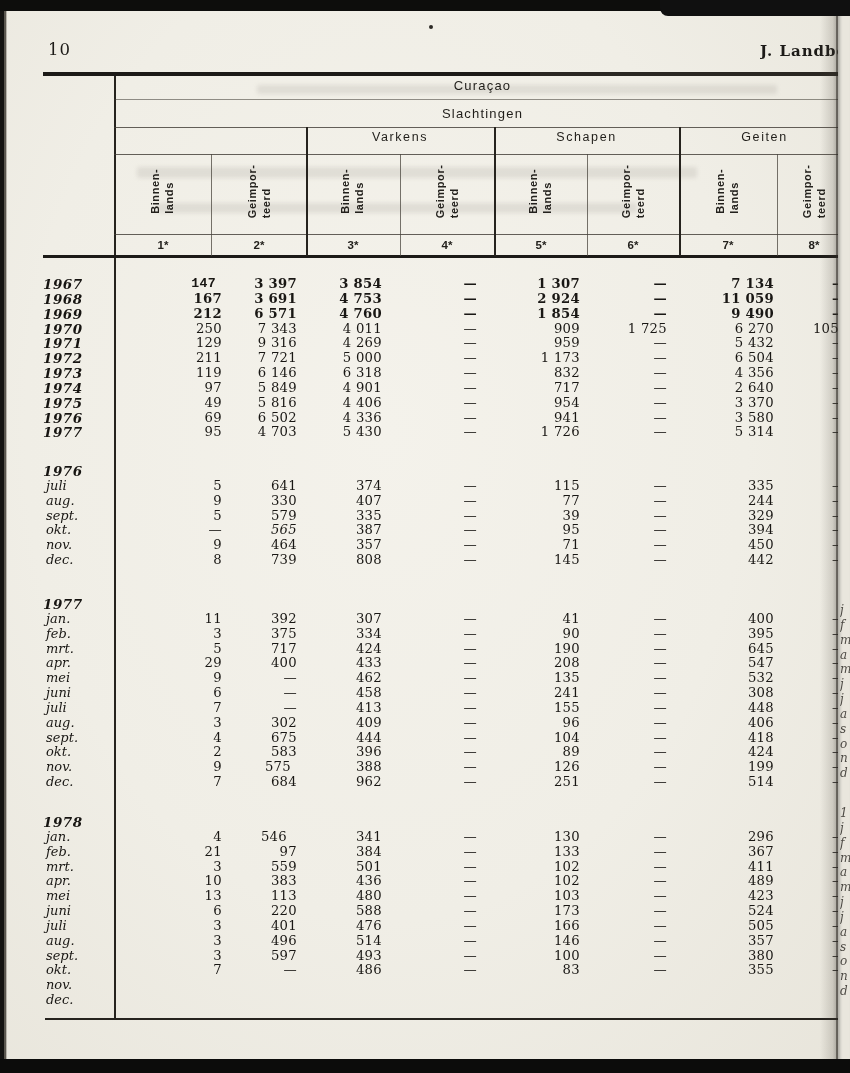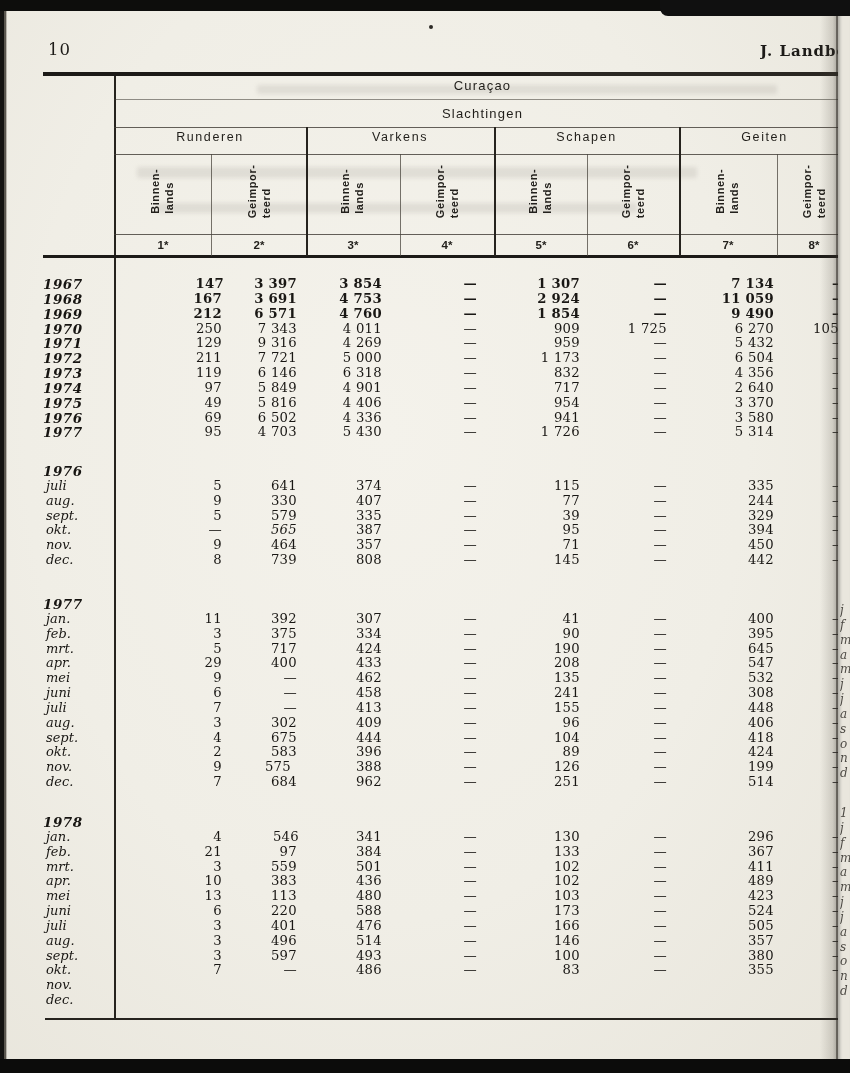--- a/index.html
+++ b/index.html
@@ -83,21 +83,20 @@
     <div class="ln vsep-thick" style="left:487px;"></div>
     <div class="ln vsep-thick" style="left:672px;"></div>
     <div class="ln vsep-thin" style="left:204px;"></div>
     <div class="ln vsep-thin" style="left:393px;"></div>
     <div class="ln vsep-thin" style="left:580px;"></div>
     <div class="ln vsep-thin" style="left:770px;"></div>
 
     <div class="t-region">Curaçao</div>
     <div class="t-title">Slachtingen</div>
 
-    <div class="ghead" style="left:107px;width:192px;">Runderen</div>
     <div class="ghead" style="left:299px;width:188px;">Varkens</div>
     <div class="ghead" style="left:487px;width:185px;">Schapen</div>
     <div class="ghead" style="left:672px;width:171px;">Geiten</div>
 
     <div class="vhead" style="left:111px;">
         <span>Binnen-
 lands</span>
       </div>
     <div class="vhead" style="left:207px;">
         <span>Geimpor-
@@ -137,21 +136,21 @@
     <div class="cnum" style="left:676px;">7*</div>
     <div class="cnum" style="left:762px;">8*</div>
 
     <div class="ghost" style="left:250px;top:76px;width:520px;height:9px;"></div>
     <div class="ghost" style="left:130px;top:158px;width:560px;height:11px;"></div>
     <div class="ghost" style="left:150px;top:194px;width:480px;height:10px;"></div>
     <div class="speck" style="left:422px;top:16px;width:4px;height:4px;"></div>
   <div class="section" style="top: 268px;">
         <div class="row">
           <span class="ylab">1967</span>
-          <span class="cell bold" style="left: 81px;">147</span>
+          <span class="cell bold" style="left: 73px; font-family: Liberation Mono, monospace;">147</span>
           <span class="cell bold" style="left: 154px;">3 397</span>
           <span class="cell bold" style="left: 239px;">3 854</span>
           <span class="cell bold" style="left: 334px;">—</span>
           <span class="cell bold" style="left: 437px;">1 307</span>
           <span class="cell bold" style="left: 524px;">—</span>
           <span class="cell bold" style="left: 631px;">7 134</span>
           <span class="cell bold" style="left: 696px;">–</span>
         </div>
         <div class="row">
           <span class="ylab">1968</span>
@@ -472,21 +471,21 @@
           <span class="cell" style="left: 696px;">–</span>
         </div>
       </div>
       <div class="section" style="top: 806px;">
         <div class="row">
           <span class="ylab">1978</span>
         </div>
         <div class="row">
           <span class="mlab">jan.</span>
           <span class="cell" style="left: 79px;">4</span>
-          <span class="cell" style="left: 156px;">546</span>
+          <span class="cell" style="left: 144px;">546</span>
           <span class="cell" style="left: 239px;">341</span>
           <span class="cell" style="left: 334px;">—</span>
           <span class="cell" style="left: 437px;">130</span>
           <span class="cell" style="left: 524px;">—</span>
           <span class="cell" style="left: 631px;">296</span>
           <span class="cell" style="left: 696px;">–</span>
         </div>
         <div class="row">
           <span class="mlab">feb.</span>
           <span class="cell" style="left: 79px;">21</span>

